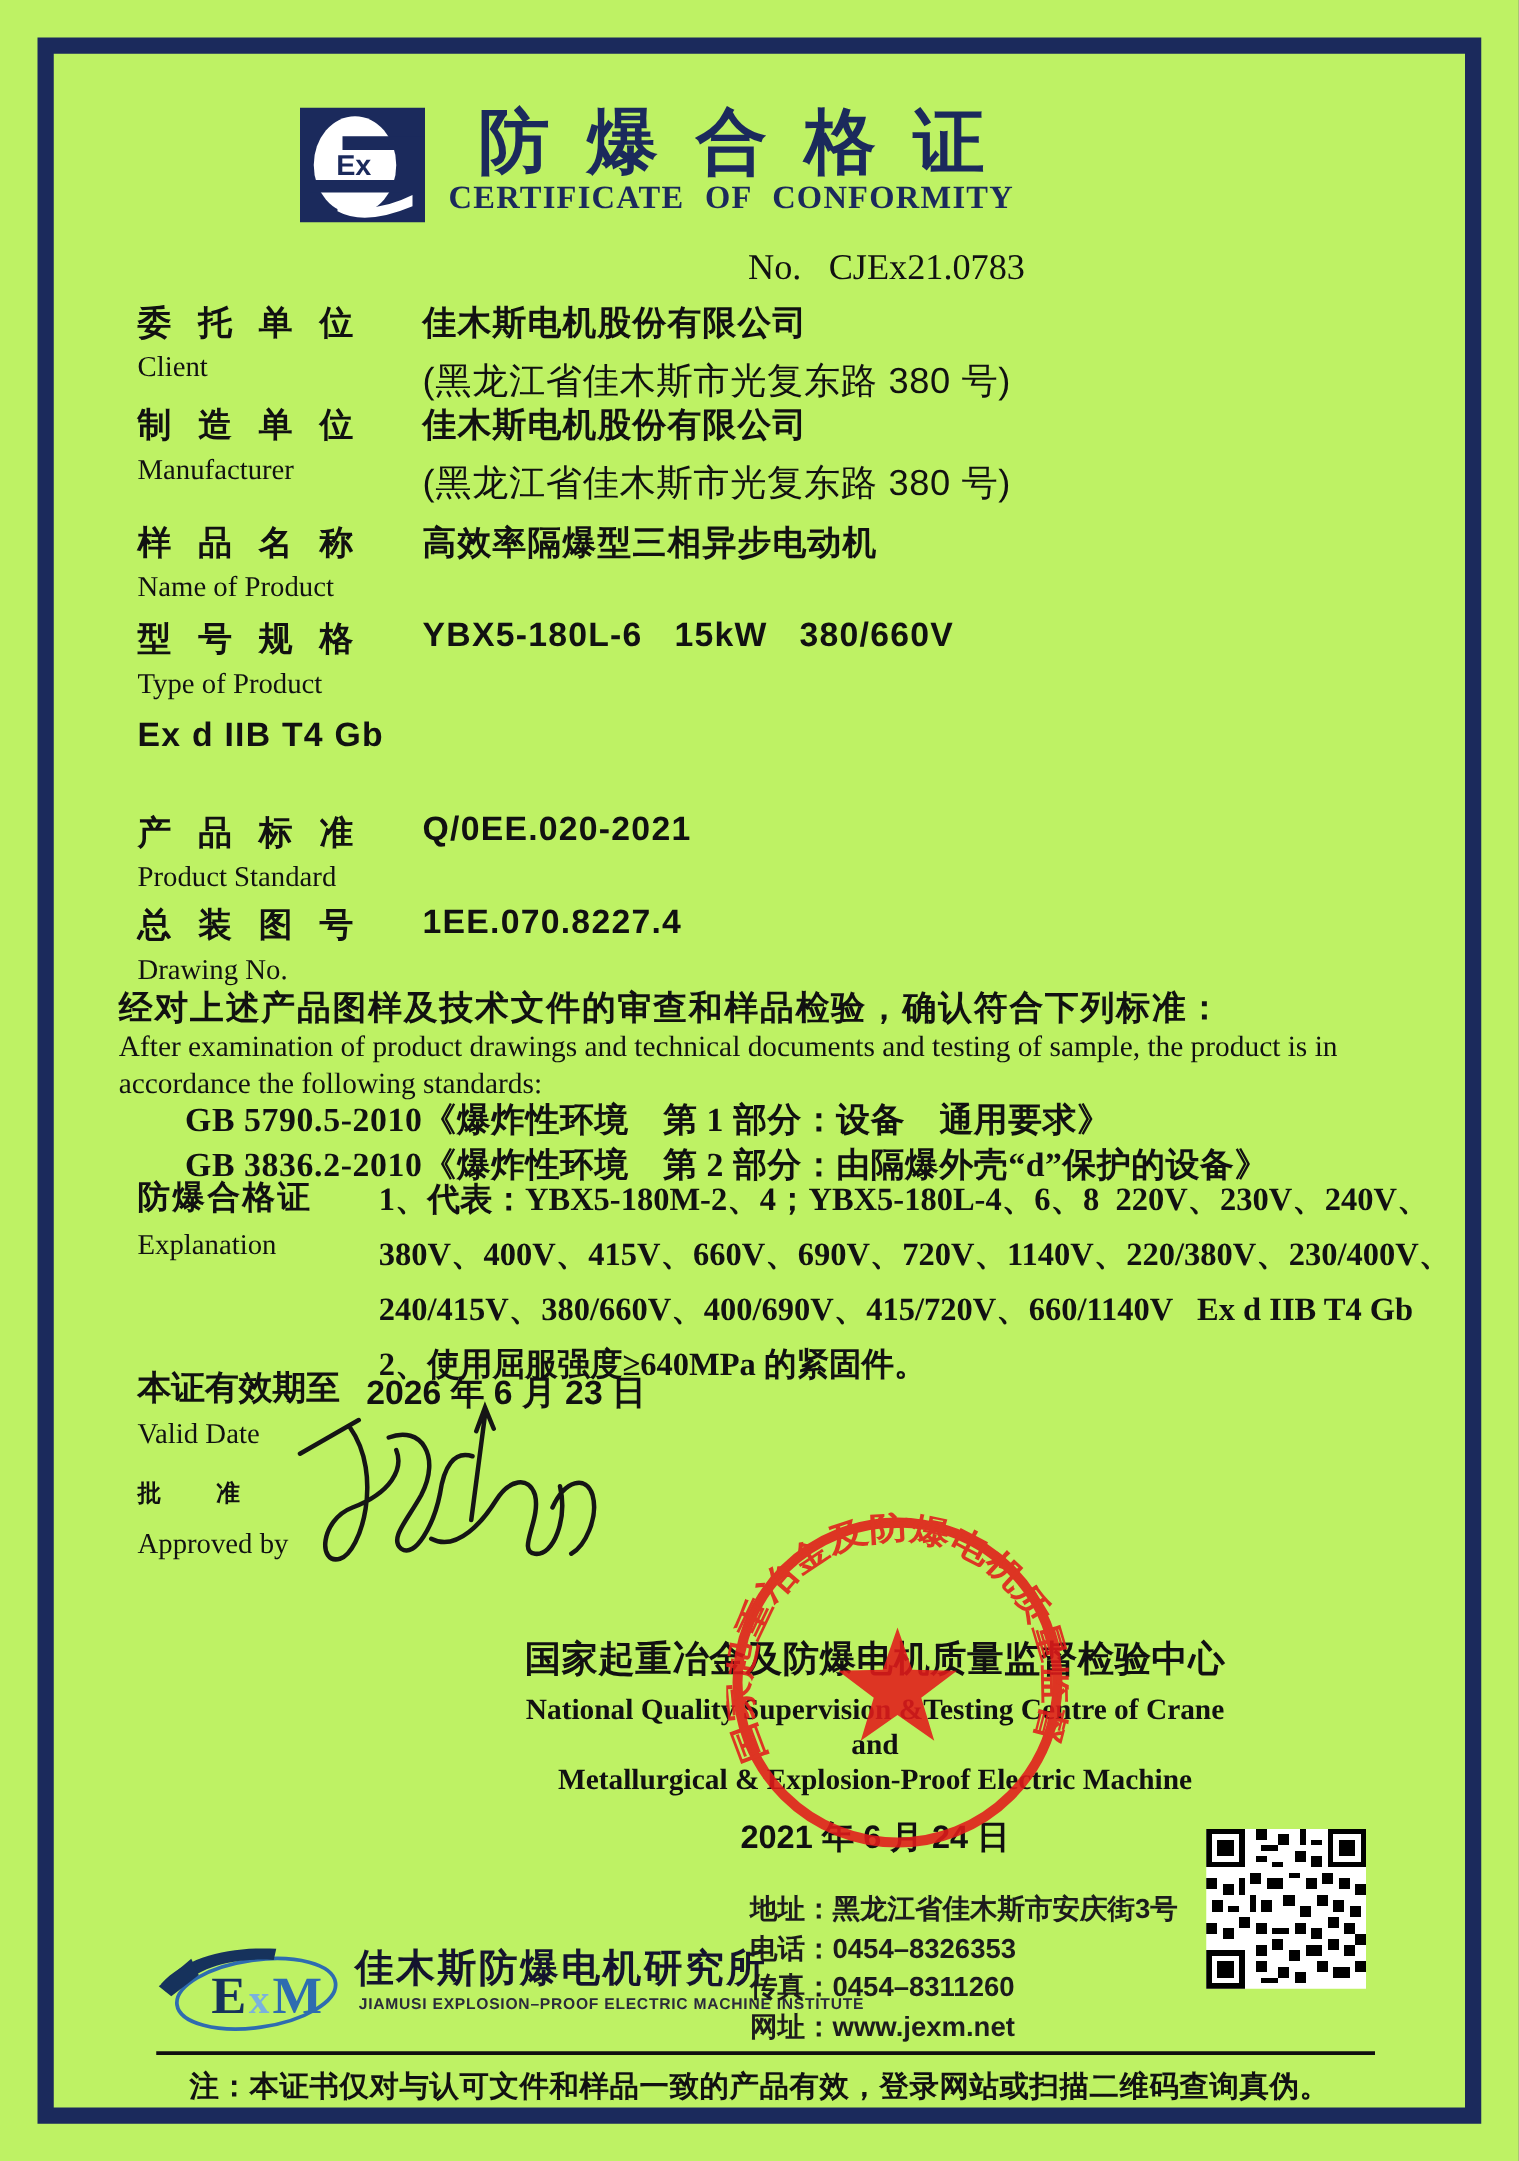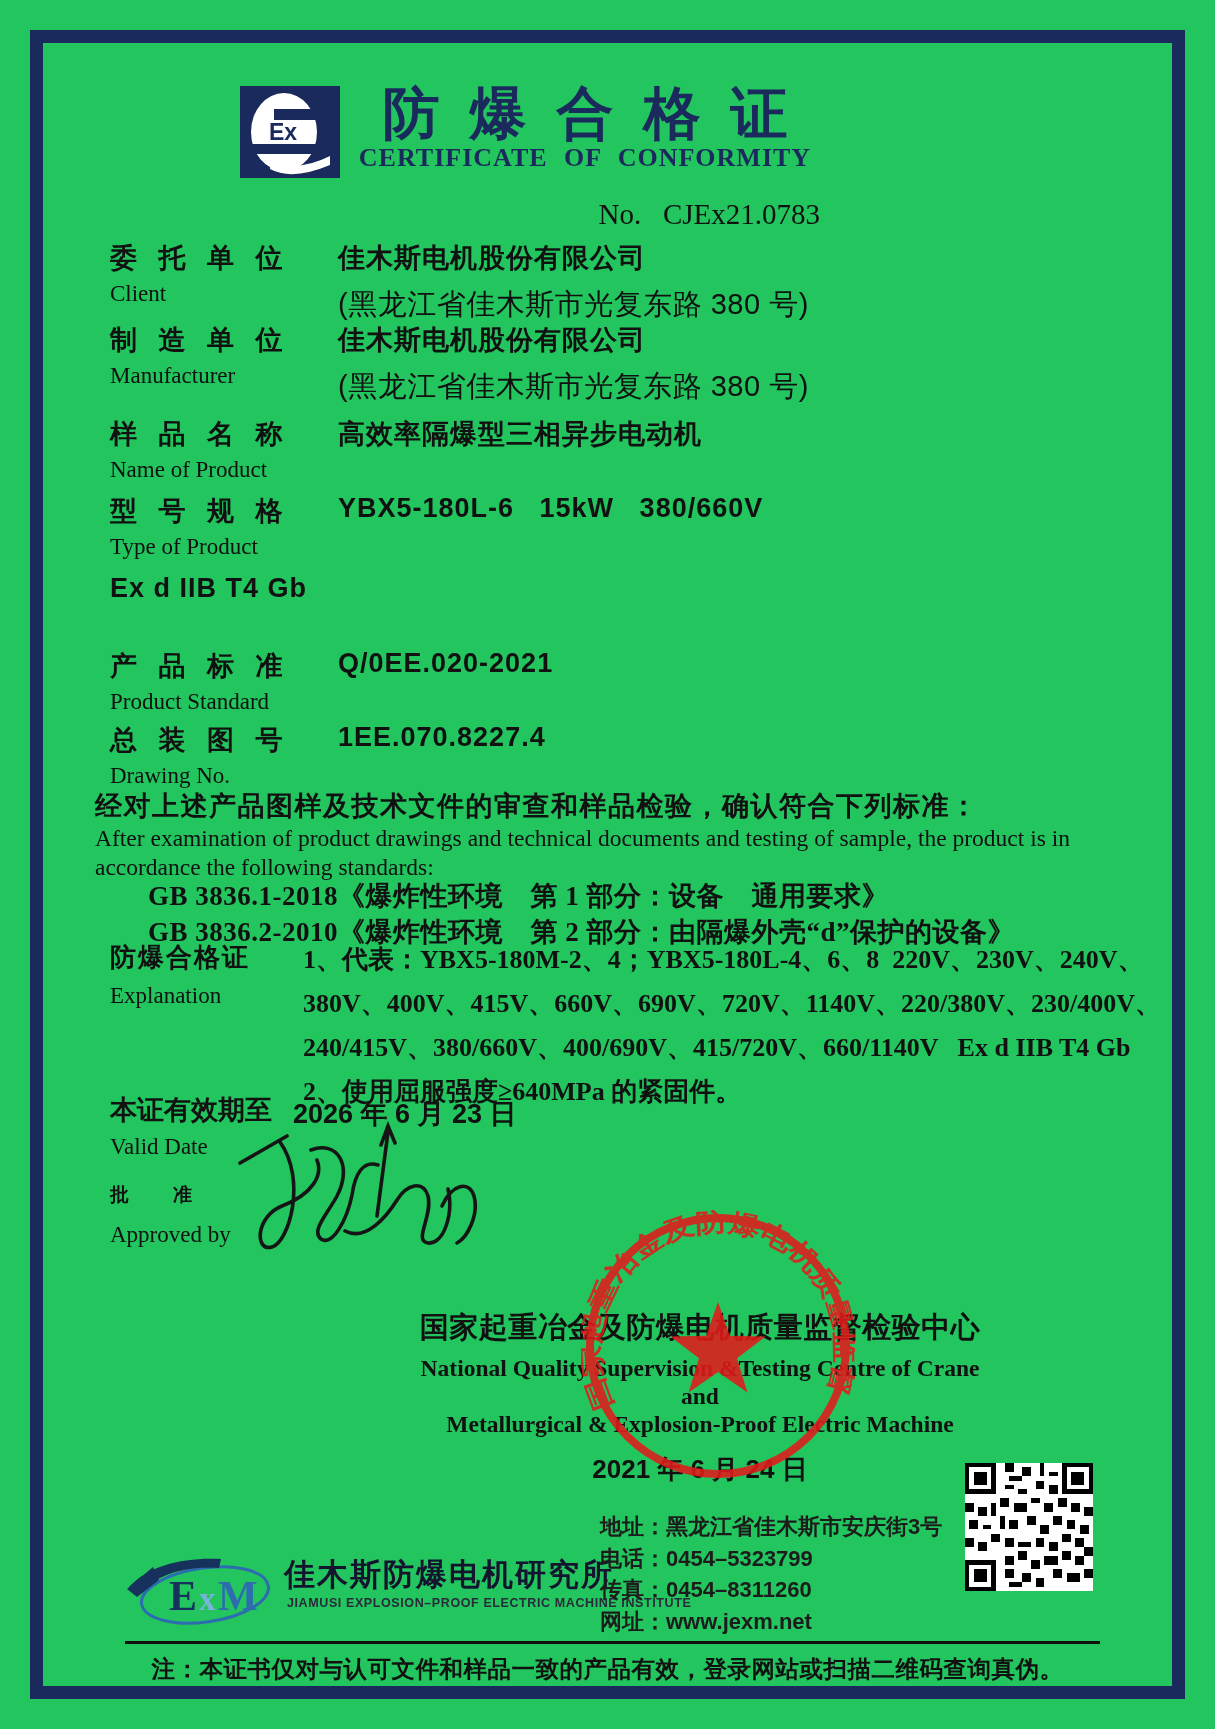--- a/index.html
+++ b/index.html
@@ -1,16 +1,16 @@
 <!DOCTYPE html>
 <html><head>
 <meta charset="utf-8">
 <style>
   html,body{margin:0;padding:0;background:#888;}
-  .page{position:relative;width:1215px;height:1729px;background:#22c55e;margin:0 auto;overflow:hidden;
+  .page{position:relative;width:1215px;height:1729px;background:#bef264;margin:0 auto;overflow:hidden;
         font-family:"Liberation Sans","DejaVu Sans",sans-serif;color:#111;}
   .frame{position:absolute;inset:30px;border:13px solid #1b2a5c;pointer-events:none;}
   .serif{font-family:"Liberation Serif","DejaVu Serif",serif;}
   .abs{position:absolute;}
   .pre{white-space:pre;}
 
   
   .hdr-logo{left:240px;top:86px;width:100px;height:92px;}
   .title-zh{left:330px;top:76px;width:510px;text-align:center;font-size:57px;font-weight:bold;
             letter-spacing:30px;text-indent:30px;color:#1b2a5c;}
@@ -140,21 +140,21 @@
         <div class="zh">总 装 图 号</div>
       <div class="en serif">Drawing No.</div>
       </div>
     <div class="fval">
         <div class="v pre">1EE.070.8227.4</div>
       </div>
   </div>
 
   <div class="abs stmt-zh">经对上述产品图样及技术文件的审查和样品检验，确认符合下列标准：</div>
   <div class="abs stmt-en serif">After examination of product drawings and technical documents and testing of sample, the product is in accordance the following standards:</div>
-  <div class="abs std1 serif">GB 3836.1-2018《爆炸性环境　第 1 部分：设备　通用要求》</div>
+  <div class="abs std1 serif">GB 5790.5-2010《爆炸性环境　第 1 部分：设备　通用要求》</div>
   <div class="abs std2 serif">GB 3836.2-2010《爆炸性环境　第 2 部分：由隔爆外壳“d”保护的设备》</div>
 
   <div class="abs expl-label">
     <div class="zh">防爆合格证</div>
     <div class="en serif">Explanation</div>
   </div>
   <div class="abs expl-text serif">
     <div class="pre">1、代表：YBX5-180M-2、4；YBX5-180L-4、6、8  220V、230V、240V、</div>
     <div class="pre">380V、400V、415V、660V、690V、720V、1140V、220/380V、230/400V、</div>
     <div class="pre">240/415V、380/660V、400/690V、415/720V、660/1140V   Ex d IIB T4 Gb</div>
@@ -207,21 +207,21 @@
     <text x="95" y="57" font-size="42" font-weight="bold" fill="#2e6cb0" font-family="Liberation Serif, serif">M</text>
   </svg>
   <div class="abs inst-zh">佳木斯防爆电机研究所</div>
   <div class="abs inst-en">JIAMUSI EXPLOSION–PROOF ELECTRIC MACHINE INSTITUTE</div>
 
   <div class="abs contacts">
     <div class="cline">
       <span>地址：</span><span>黑龙江省佳木斯市安庆街3号</span>
     </div>
     <div class="cline">
-      <span>电话：</span><span>0454–5323799</span>
+      <span>电话：</span><span>0454–8326353</span>
     </div>
     <div class="cline">
       <span>传真：</span><span>0454–8311260</span>
     </div>
     <div class="cline">
       <span>网址：</span><span>www.jexm.net</span>
     </div>
   </div>
 
   <svg class="abs qr" viewBox="0 0 29 29" shape-rendering="crispEdges">

